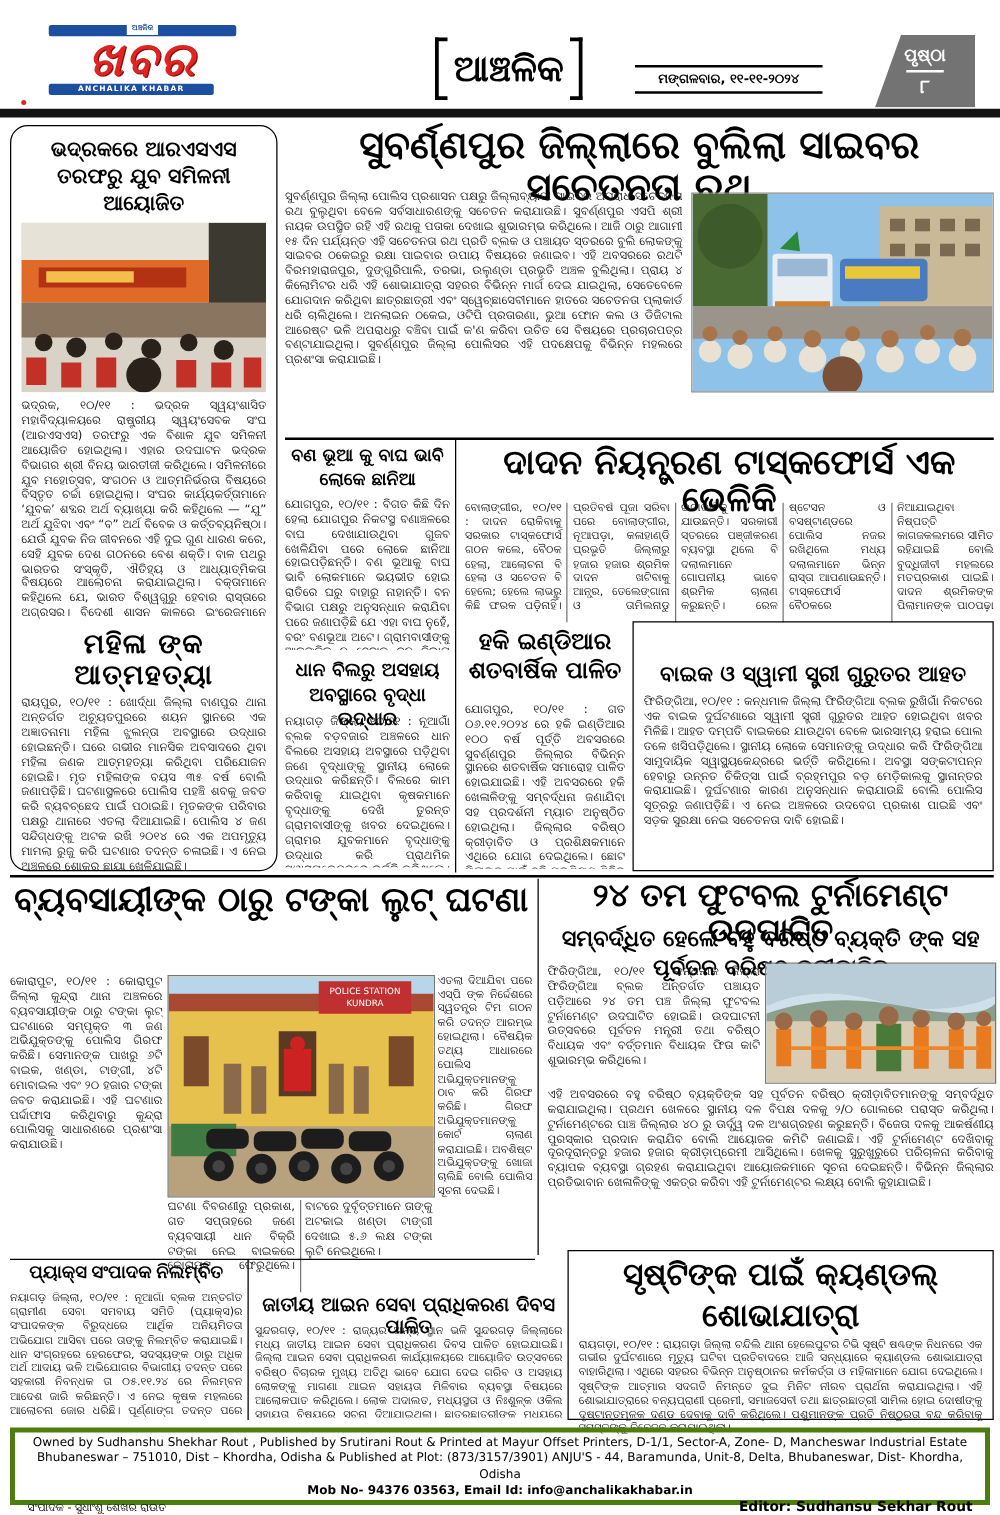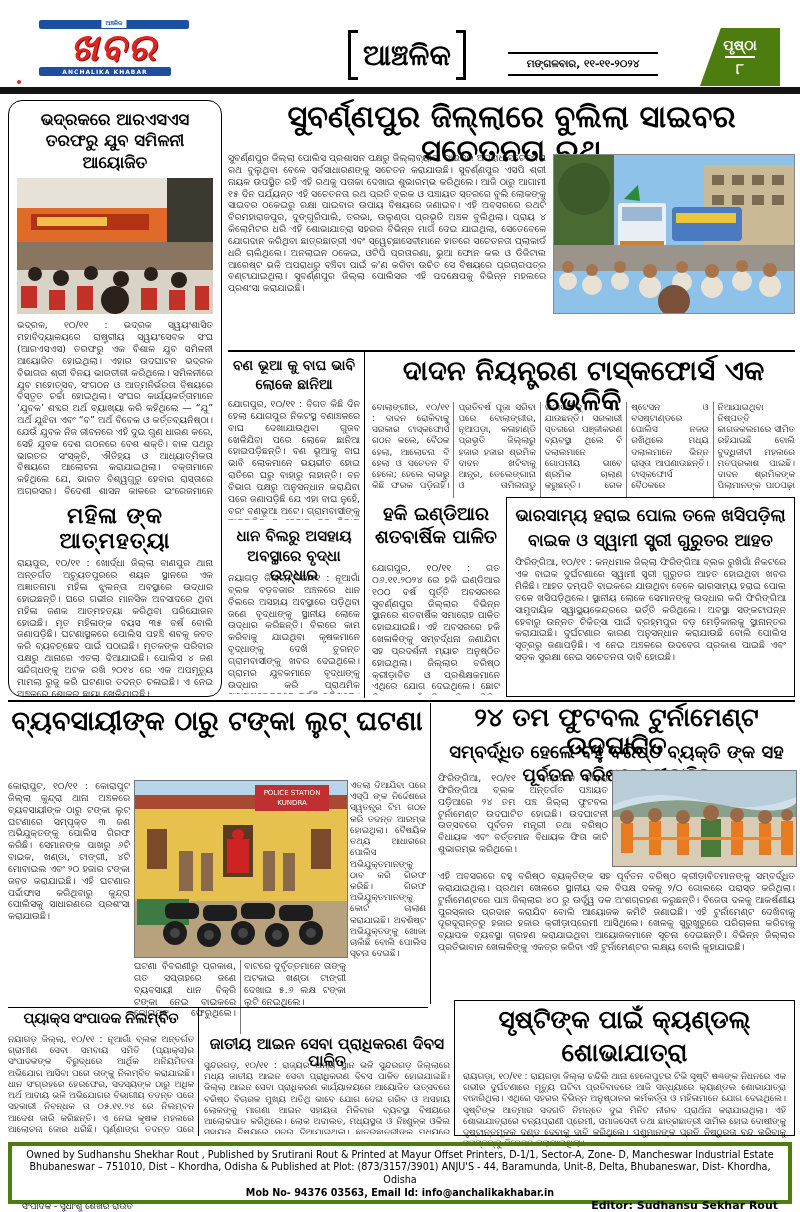--- a/index.html
+++ b/index.html
@@ -20,21 +20,21 @@
   .logo-bar-bottom{width:132px;margin-left:14px;text-align:center;color:#fff;font-size:6px;
     font-weight:bold;line-height:9px;letter-spacing:1px;}
   .logo-dot{position:absolute;left:-8px;bottom:2px;width:4px;height:4px;background:#e02421;border-radius:50%;}
   .edition{left:322px;top:26px;width:170px;height:58px;display:flex;align-items:center;justify-content:center;gap:5px;}
   .bracket{display:inline-block;width:10px;height:50px;box-sizing:border-box;border:3.5px solid #000;}
   .bracket.l{border-right:none;}
   .bracket.r{border-left:none;}
   .edition-title{font-size:29px;font-weight:bold;color:#000;white-space:nowrap;}
   .dateline{left:508px;top:52px;width:150px;text-align:center;font-size:10.5px;font-weight:bold;
     border-top:2px solid #000;border-bottom:2px solid #000;padding:3px 0 4px 0;color:#000;}
-  .pagebox{left:700px;top:28px;width:80px;height:58px;background:#4d7c0f;color:#fff;
+  .pagebox{left:700px;top:28px;width:80px;height:58px;background:#737373;color:#fff;
     clip-path:polygon(26% 0,100% 0,100% 100%,0 100%);
     display:flex;flex-direction:column;align-items:center;justify-content:center;}
   .pagebox .pl{font-size:14px;font-weight:bold;line-height:16px;}
   .pagebox .sep{width:30px;height:1.5px;background:#fff;margin:3px 0;}
   .pagebox .pn{font-size:15px;font-weight:bold;line-height:16px;}
   .black-bar{left:0;top:87px;width:800px;height:7px;background:#141414;}
   
   .h-big{font-weight:bold;color:#000;text-align:center;line-height:1.1;}
   .bodytxt{font-size:9.4px;line-height:1.26;text-align:justify;color:#141414;overflow:hidden;}
   .rule{background:#000;}
@@ -232,21 +232,21 @@
   <div class="abs dadan-cols">ବୋଲାଙ୍ଗୀର, ୧୦/୧୧ : ଦାଦନ ରୋକିବାକୁ ସରକାର ଟାସ୍କଫୋର୍ସ ଗଠନ କଲେ, ବୈଠକ ହେଲା, ଆଲୋଚନା ବି ହେଲା ଓ ସଚେତନ ବି ହେଲେ; ହେଲେ ଲାଭରୁ କିଛି ଫରକ ପଡ଼ିନାହିଁ। ପ୍ରତିବର୍ଷ ପୂଜା ସରିବା ପରେ ବୋଲାଙ୍ଗୀର, ନୂଆପଡ଼ା, କଳାହାଣ୍ଡି ପ୍ରଭୃତି ଜିଲ୍ଲାରୁ ହଜାର ହଜାର ଶ୍ରମିକ ଦାଦନ ଖଟିବାକୁ ଆନ୍ଧ୍ର, ତେଲେଙ୍ଗାନା ଓ ତାମିଲନାଡୁ ଇଟାଭାଟିକୁ ଯାଉଛନ୍ତି। ସରକାରୀ ସ୍ତରରେ ପଞ୍ଜୀକରଣ ବ୍ୟବସ୍ଥା ଥିଲେ ବି ଦଲାଲମାନେ ଗୋପନୀୟ ଭାବେ ଶ୍ରମିକ ଚାଲାଣ କରୁଛନ୍ତି। ରେଳ ଷ୍ଟେସନ ଓ ବସଷ୍ଟାଣ୍ଡରେ ପୋଲିସ ନଜର ରଖିଥିଲେ ମଧ୍ୟ ଦଲାଲମାନେ ଭିନ୍ନ ରାସ୍ତା ଆପଣାଉଛନ୍ତି। ଟାସ୍କଫୋର୍ସ ବୈଠକରେ ନିଆଯାଇଥିବା ନିଷ୍ପତ୍ତି କାଗଜକଲମରେ ସୀମିତ ରହିଯାଇଛି ବୋଲି ବୁଦ୍ଧିଜୀବୀ ମହଲରେ ମତପ୍ରକାଶ ପାଇଛି। ଦାଦନ ଶ୍ରମିକଙ୍କ ପିଲାମାନଙ୍କ ପାଠପଢ଼ା ବାଧାପ୍ରାପ୍ତ ହେଉଥିବା ବେଳେ ସ୍ୱାସ୍ଥ୍ୟସେବା ମଧ୍ୟ ମିଳୁନାହିଁ। ଜିଲ୍ଲା ପ୍ରଶାସନ କଠୋର ପଦକ୍ଷେପ ନ ନେଲେ ଏହି ସମସ୍ୟା ସମାଧାନ ହେବ ନାହିଁ ବୋଲି ସଚେତନ ମହଲ କହିଛନ୍ତି। ଦୁର୍ବଳ ନିୟନ୍ତ୍ରଣ ଯୋଗୁଁ ଟାସ୍କଫୋର୍ସ ଏକ ଭେଳିକି ପାଲଟିଛି ବୋଲି ଚର୍ଚ୍ଚା ହେଉଛି।</div>
 
   <div class="abs h-big hockey-h">
     <span>ହକି ଇଣ୍ଡିଆର</span><br>
     <span>ଶତବାର୍ଷିକ ପାଳିତ</span>
   </div>
   <div class="abs bodytxt hockey-b">ଯୋଗପୁର, ୧୦/୧୧ : ଗତ ୦୬.୧୧.୨୦୨୪ ରେ ହକି ଇଣ୍ଡିଆର ୧୦୦ ବର୍ଷ ପୂର୍ତ୍ତି ଅବସରରେ ସୁବର୍ଣ୍ଣପୁର ଜିଲ୍ଲାର ବିଭିନ୍ନ ସ୍ଥାନରେ ଶତବାର୍ଷିକ ସମାରୋହ ପାଳିତ ହୋଇଯାଇଛି। ଏହି ଅବସରରେ ହକି ଖେଳାଳିଙ୍କୁ ସମ୍ବର୍ଦ୍ଧନା ଜଣାଯିବା ସହ ପ୍ରଦର୍ଶନୀ ମ୍ୟାଚ ଅନୁଷ୍ଠିତ ହୋଇଥିଲା। ଜିଲ୍ଲାର ବରିଷ୍ଠ କ୍ରୀଡ଼ାବିତ ଓ ପ୍ରଶିକ୍ଷକମାନେ ଏଥିରେ ଯୋଗ ଦେଇଥିଲେ। ଛୋଟ ପିଲାଙ୍କ ପାଇଁ ହକି ପ୍ରଶିକ୍ଷଣ ଶିବିର ଆୟୋଜନ କରାଯିବ ବୋଲି ଘୋଷଣା କରାଯାଇଥିଲା। ହକିର ପ୍ରସାର ପାଇଁ ସମସ୍ତେ ମିଳିତ ଉଦ୍ୟମ କରିବା ଆବଶ୍ୟକ ବୋଲି ବକ୍ତାମାନେ କହିଥିଲେ।</div>
 
   <div class="abs bikebox">
     <div class="bh">
-      <span>ଭାରସାମ୍ୟ ହରାଇ ପୋଲ ତଳେ ଖସିପଡ଼ିଲା</span><br>
+      <br>
       <span>ବାଇକ ଓ ସ୍ୱାମୀ ସ୍ତ୍ରୀ ଗୁରୁତର ଆହତ</span>
     </div>
     <div class="bodytxt bb">ଫିରିଙ୍ଗିଆ, ୧୦/୧୧ : କନ୍ଧମାଳ ଜିଲ୍ଲା ଫିରିଙ୍ଗିଆ ବ୍ଲକ ରୁଖିଗାଁ ନିକଟରେ ଏକ ବାଇକ ଦୁର୍ଘଟଣାରେ ସ୍ୱାମୀ ସ୍ତ୍ରୀ ଗୁରୁତର ଆହତ ହୋଇଥିବା ଖବର ମିଳିଛି। ଆହତ ଦମ୍ପତି ବାଇକରେ ଯାଉଥିବା ବେଳେ ଭାରସାମ୍ୟ ହରାଇ ପୋଲ ତଳେ ଖସିପଡ଼ିଥିଲେ। ସ୍ଥାନୀୟ ଲୋକେ ସେମାନଙ୍କୁ ଉଦ୍ଧାର କରି ଫିରିଙ୍ଗିଆ ସାମୁଦାୟିକ ସ୍ୱାସ୍ଥ୍ୟକେନ୍ଦ୍ରରେ ଭର୍ତ୍ତି କରିଥିଲେ। ଅବସ୍ଥା ସଙ୍କଟାପନ୍ନ ହେବାରୁ ଉନ୍ନତ ଚିକିତ୍ସା ପାଇଁ ବ୍ରହ୍ମପୁର ବଡ଼ ମେଡ଼ିକାଲକୁ ସ୍ଥାନାନ୍ତର କରାଯାଇଛି। ଦୁର୍ଘଟଣାର କାରଣ ଅନୁସନ୍ଧାନ କରାଯାଉଛି ବୋଲି ପୋଲିସ ସୂତ୍ରରୁ ଜଣାପଡ଼ିଛି। ଏ ନେଇ ଅଞ୍ଚଳରେ ଉଦବେଗ ପ୍ରକାଶ ପାଇଛି ଏବଂ ସଡ଼କ ସୁରକ୍ଷା ନେଇ ସଚେତନତା ଦାବି ହୋଇଛି।</div>
   </div>
 
   <div class="abs rule hline-bot"></div>
   <div class="abs rule vline-b"></div>
 
   <div class="abs h-big loot-h1">ବ୍ୟବସାୟୀଙ୍କ ଠାରୁ ଟଙ୍କା ଲୁଟ୍ ଘଟଣା</div>
   <div class="abs bodytxt loot-c1">କୋରାପୁଟ, ୧୦/୧୧ : କୋରାପୁଟ ଜିଲ୍ଲା କୁନ୍ଦ୍ରା ଥାନା ଅଞ୍ଚଳରେ ବ୍ୟବସାୟୀଙ୍କ ଠାରୁ ଟଙ୍କା ଲୁଟ୍ ଘଟଣାରେ ସମ୍ପୃକ୍ତ ୩ ଜଣ ଅଭିଯୁକ୍ତଙ୍କୁ ପୋଲିସ ଗିରଫ କରିଛି। ସେମାନଙ୍କ ପାଖରୁ ୬ଟି ବାଇକ, ଖଣ୍ଡା, ଟାଙ୍ଗୀ, ୪ଟି ମୋବାଇଲ ଏବଂ ୨୦ ହଜାର ଟଙ୍କା ଜବତ କରାଯାଇଛି। ଏହି ଘଟଣାର ପର୍ଦ୍ଦାଫାସ କରିଥିବାରୁ କୁନ୍ଦ୍ରା ପୋଲିସକୁ ସାଧାରଣରେ ପ୍ରଶଂସା କରାଯାଉଛି।</div>

